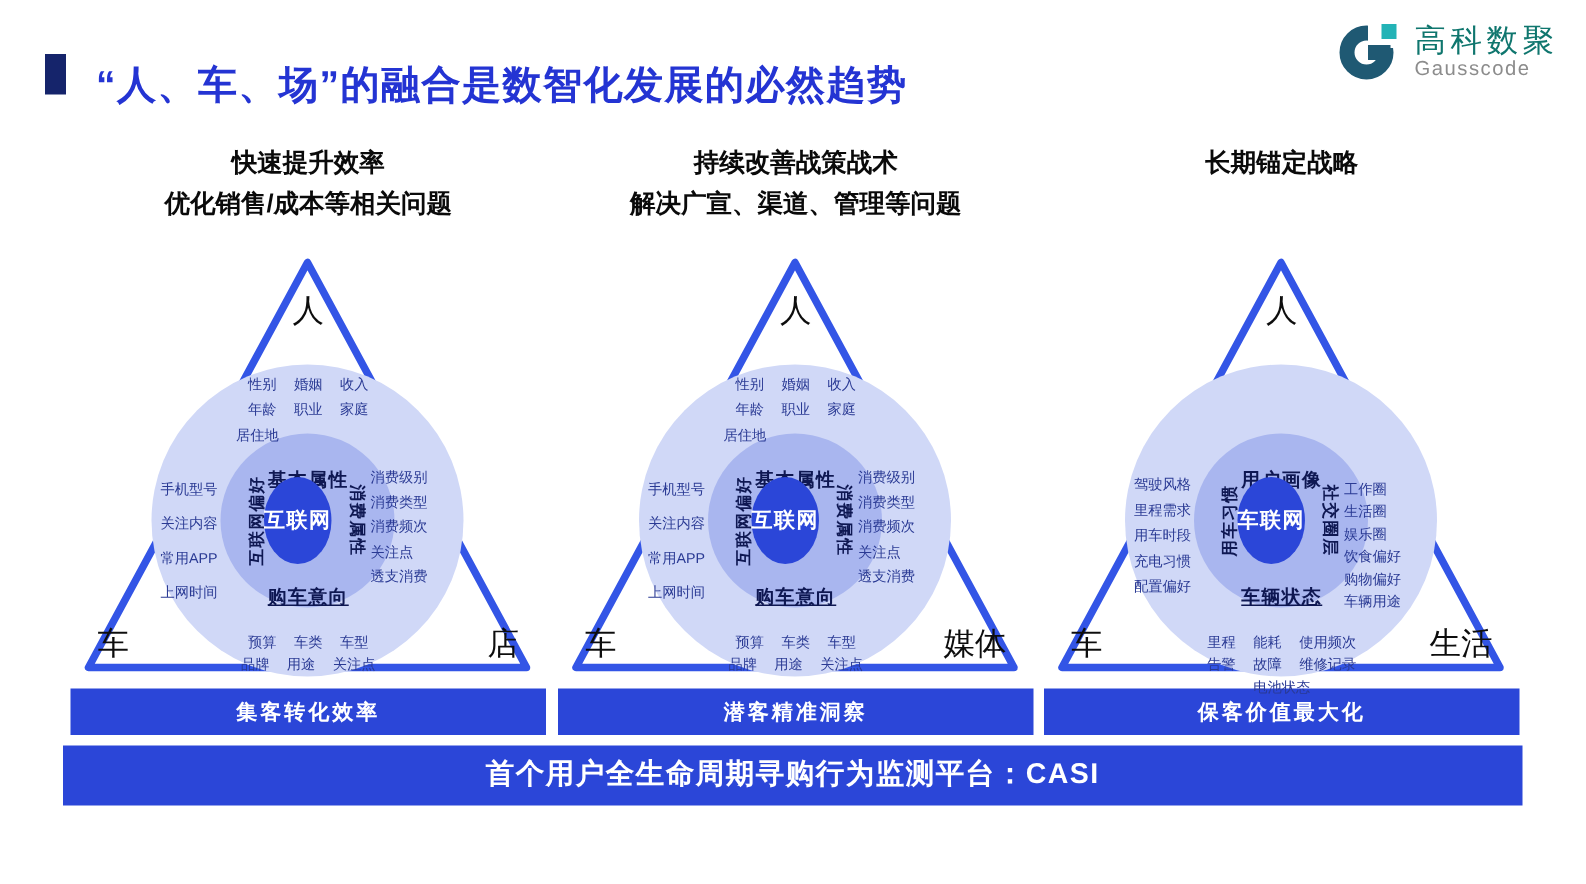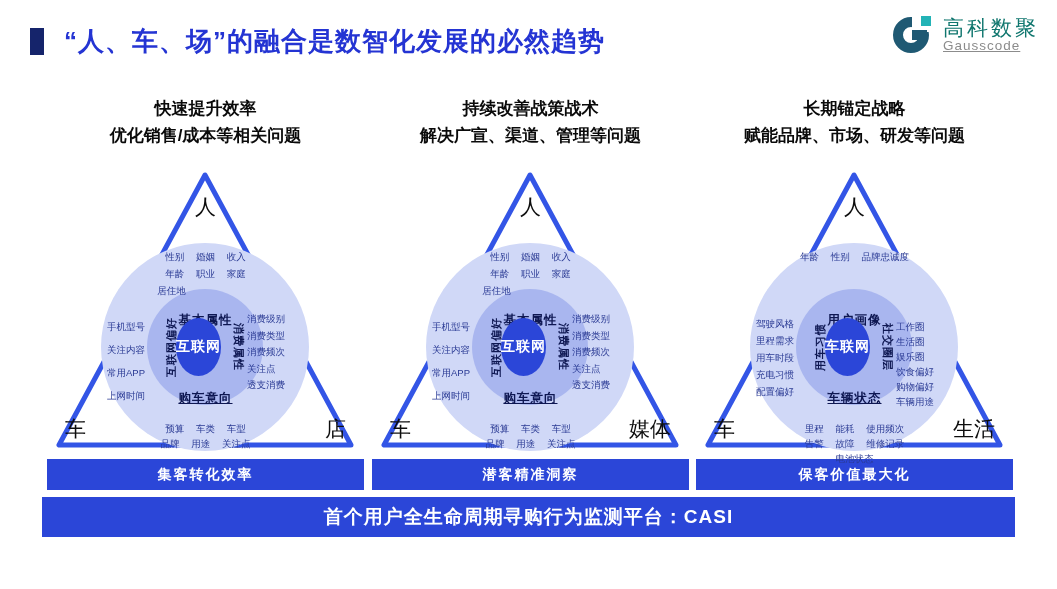--- a/index.html
+++ b/index.html
@@ -7,32 +7,32 @@
     --ring_outer:#D0D8F7; --ring_middle:#A9B6EF; --label_navy:#2A3A94; --ring_title:#0E1752;
     --logo_teal:#23B3B6; --logo_dark:#1F5973; --text_gray:#8C8C8C;
   }
   *{margin:0;padding:0;box-sizing:border-box;}
   body{font-family:"Liberation Sans","DejaVu Sans",sans-serif;background:#fff;}
   .slide{position:relative;width:1057px;height:589px;background:#fff;overflow:hidden;}
 
   
   .title-row{position:absolute;left:30px;top:24px;display:flex;align-items:center;}
   .accent-sq{width:14px;height:27px;background:var(--accent_navy);margin-right:20px;}
-  .page-title{font-size:26px;font-weight:bold;color:var(--title_blue);letter-spacing:1px;}
+  .page-title{font-size:26px;font-weight:bold;color:var(--title_blue);letter-spacing:1px;margin-top:15px;}
 
   
   .logo{position:absolute;right:18px;top:14px;display:flex;align-items:center;}
   .logo-mark{position:relative;width:42px;height:42px;margin-right:9px;}
   .logo-ring{position:absolute;left:1px;top:3px;width:36px;height:36px;border-radius:50%;
     border:10px solid var(--logo_dark);}
   .logo-notch{position:absolute;left:20px;top:0px;width:22px;height:18px;background:#fff;}
   .logo-bar{position:absolute;left:20px;top:16px;width:15px;height:10px;background:var(--logo_dark);}
   .logo-sq{position:absolute;right:3px;top:2px;width:10px;height:10px;background:var(--logo_teal);}
   .logo-cn{font-size:21px;color:#0f766e;letter-spacing:3px;font-weight:500;line-height:22px;}
-  .logo-en{font-size:13.5px;color:var(--text_gray);letter-spacing:1px;line-height:14px;text-decoration:underline;}
+  .logo-en{font-size:13.5px;color:var(--text_gray);letter-spacing:1px;line-height:14px;}
 
   
   .panel{position:absolute;top:95px;width:317px;}
   .panel.p1{left:47px;} .panel.p2{left:372px;} .panel.p3{left:696px;}
   .panel-header{text-align:center;font-size:17px;font-weight:bold;color:#0a0a0a;line-height:27px;height:56px;}
 
   .tri-area{position:relative;margin-top:18px;width:317px;height:285px;}
   svg.tri{position:absolute;left:0;top:0;}
   svg.tri polygon{fill:#fff;stroke:var(--stroke);stroke-width:5;stroke-linejoin:round;}
 
@@ -182,30 +182,28 @@
       <div class="corner corner-top">人</div>
       <div class="corner corner-left">车</div>
       <div class="corner corner-right">媒体</div>
     </div>
     <div class="bar">潜客精准洞察</div>
   </section>
 
   <section class="panel p3">
     <div class="panel-header">
       <div>长期锚定战略</div>
-      <div>赋能品牌、市场、研发等问题</div>
     </div>
     <div class="tri-area">
       <svg class="tri" width="317" height="285" viewBox="0 0 317 285">
         <polygon points="158,6 12,276 304,276"></polygon>
       </svg>
       <div class="circle outer"></div>
       <div class="circle middle"></div>
       <div class="rows top-rows">
-          <div>年龄 性别 品牌忠诚度</div>
         </div>
       <div class="col right-col">
           <div>工作圈</div>
           <div>生活圈</div>
           <div>娱乐圈</div>
           <div>饮食偏好</div>
           <div>购物偏好</div>
           <div>车辆用途</div>
         </div>
       <div class="col left-col">

